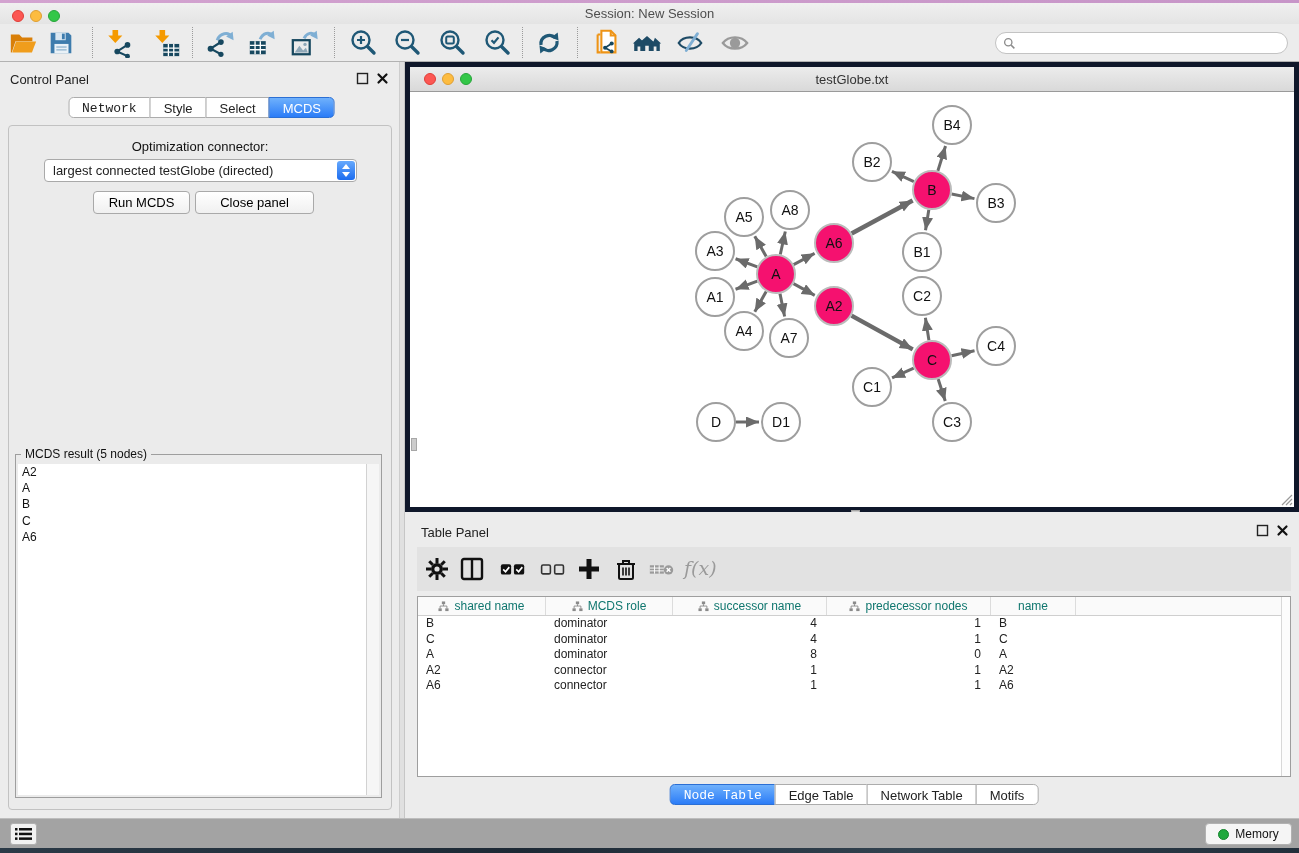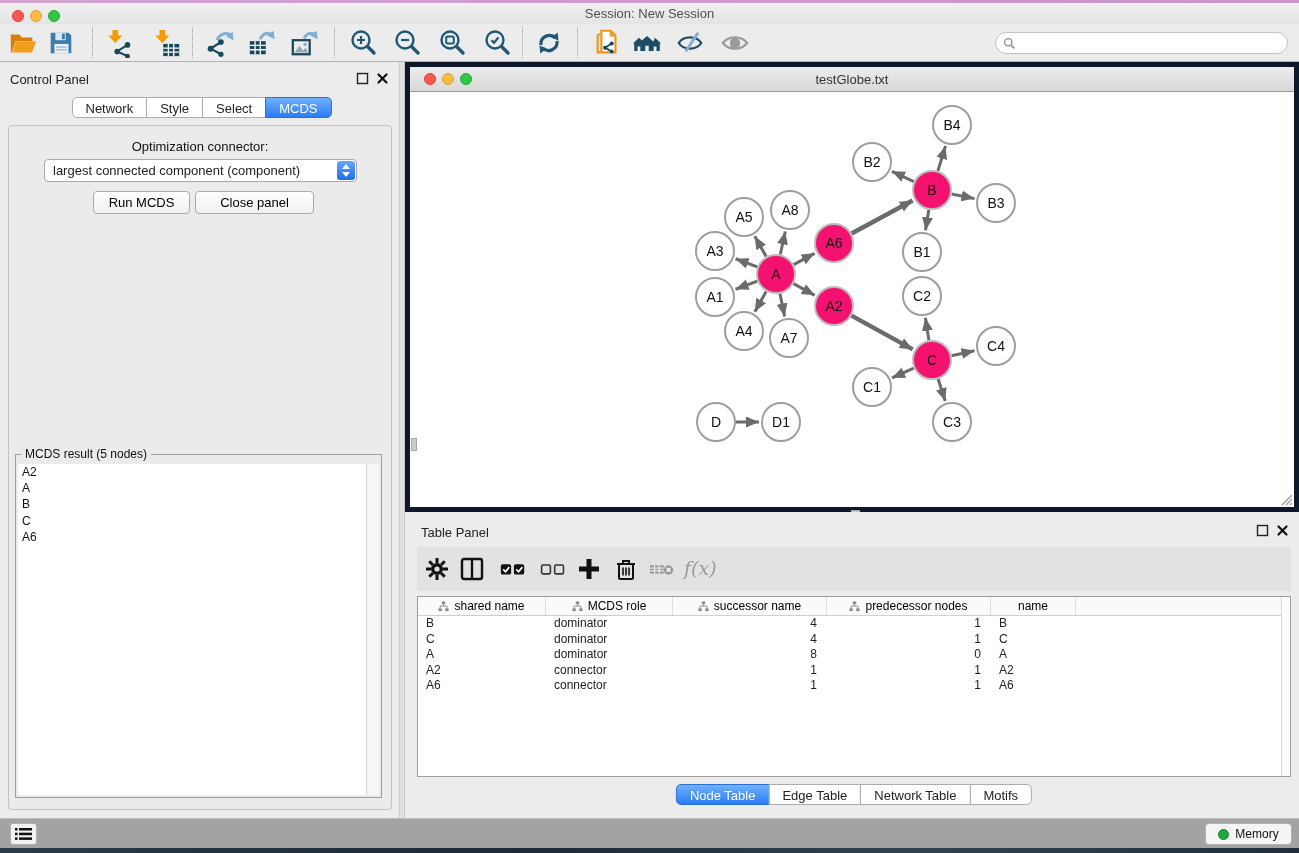--- a/index.html
+++ b/index.html
@@ -35,21 +35,21 @@
                border:none; outline:none; font-size:12px; background:transparent; }
 
   
   .control-panel { position:absolute; left:0; top:62px; width:399px; height:756px; background:#ececec; }
   .cp-title { position:absolute; left:10px; top:10px; font-size:13px; color:#222; }
   .winctl { position:absolute; top:9px; width:13px; height:13px; cursor:pointer; }
   .winctl svg { width:100%; height:100%; }
   .cp-tabs { position:absolute; top:35px; left:50%; transform:translateX(-50%); display:flex; }
   .seg-tab { font-size:13px; padding:2px 13px; height:21px; line-height:17px; background:#fff;
              border:1px solid #acacac; margin-left:-1px; color:#222; cursor:pointer; white-space:nowrap; }
-  .seg-tab:first-child { border-radius:5px 0 0 5px; margin-left:4px; }
+  .seg-tab:first-child { border-radius:5px 0 0 5px; margin-left:4px;font-family:Liberation Mono, monospace; }
   .seg-tab:last-child  { border-radius:0 5px 5px 0; }
   .seg-tab.active { background:linear-gradient(#6fb1fc,#2b7cf7); border-color:#2b6fd4; color:#fff; }
   .cp-card { position:absolute; left:8px; top:63px; width:384px; height:685px;
              border:1px solid #c2c2c2; border-radius:4px; background:#ebebeb; }
   .opt-label { position:absolute; top:13px; width:100%; text-align:center; font-size:13px; color:#111; }
   .selectbox { position:absolute; left:35px; top:33px; width:313px; height:23px; background:#fff;
                border:1px solid #a9a9a9; border-radius:4px; font-size:13px; line-height:21px;
                padding-left:8px; cursor:pointer; }
   .sel-step { position:absolute; right:1px; top:1px; width:18px; height:19px; border-radius:3px;
               background:linear-gradient(#66a9fd,#1c6cef); }
@@ -87,21 +87,21 @@
   .table-panel { position:absolute; left:405px; top:512px; width:894px; height:306px; background:#ececec; }
   .tp-title { position:absolute; left:16px; top:13px; font-size:13px; color:#222; }
   .tp-toolbar { position:absolute; left:12px; right:8px; top:35px; height:44px; background:#e2e2e2; }
   .tpi { position:absolute; top:8px; width:28px; height:28px; cursor:pointer; }
   .tpi svg { width:100%; height:100%; }
   .fx { position:absolute; top:10px; font-family:"DejaVu Serif", serif; font-style:italic;
         font-size:19px; color:#9a9a9a; cursor:pointer; }
   .tp-table { position:absolute; left:12px; right:8px; top:84px; height:181px; background:#fff;
               border:1px solid #9e9e9e; overflow:hidden; }
   .th-row { display:flex; height:19px; background:#fafafa; border-bottom:1px solid #cfcfcf; }
-  .th { display:flex; align-items:center; justify-content:center; gap:5px; font-size:12px; color:#000000;
+  .th { display:flex; align-items:center; justify-content:center; gap:5px; font-size:12px; color:#0f766e;
         border-right:1px solid #dcdcdc; height:100%; cursor:pointer; }
   .th svg { width:11px; height:11px; flex:none; }
   .tr { display:flex; height:15.6px; cursor:default; }
   .td { font-size:12px; line-height:15.6px; padding:0 10px 0 8px; white-space:nowrap; overflow:hidden; }
   .td.num { text-align:right; }
   .tp-scroll { position:absolute; top:0; right:0; bottom:0; width:9px; background:#fcfcfc;
                border-left:1px solid #d8d8d8; }
   .tp-tabs { position:absolute; top:272px; left:50%; transform:translateX(-50%); display:flex; }
 
   
@@ -286,21 +286,21 @@
         </svg></span>
     <div class="cp-tabs">
         <div class="seg-tab">Network</div>
         <div class="seg-tab">Style</div>
         <div class="seg-tab">Select</div>
         <div class="seg-tab active">MCDS</div>
       </div>
     <div class="cp-card">
       <div class="opt-label">Optimization connector:</div>
       <div class="selectbox">
-        <span>largest connected component (component)</span>
+        <span>largest connected testGlobe (directed)</span>
         <span class="sel-step">
             <i class="up"></i>
             <i class="dn"></i>
           </span>
       </div>
       <button class="btn" style="left:84px;width:97px">Run MCDS</button>
       <button class="btn" style="left:186px;width:119px">Close panel</button>
       <div class="fieldset">
         <span class="legend">MCDS result (5 nodes)</span>
         <div class="mcds-list">

